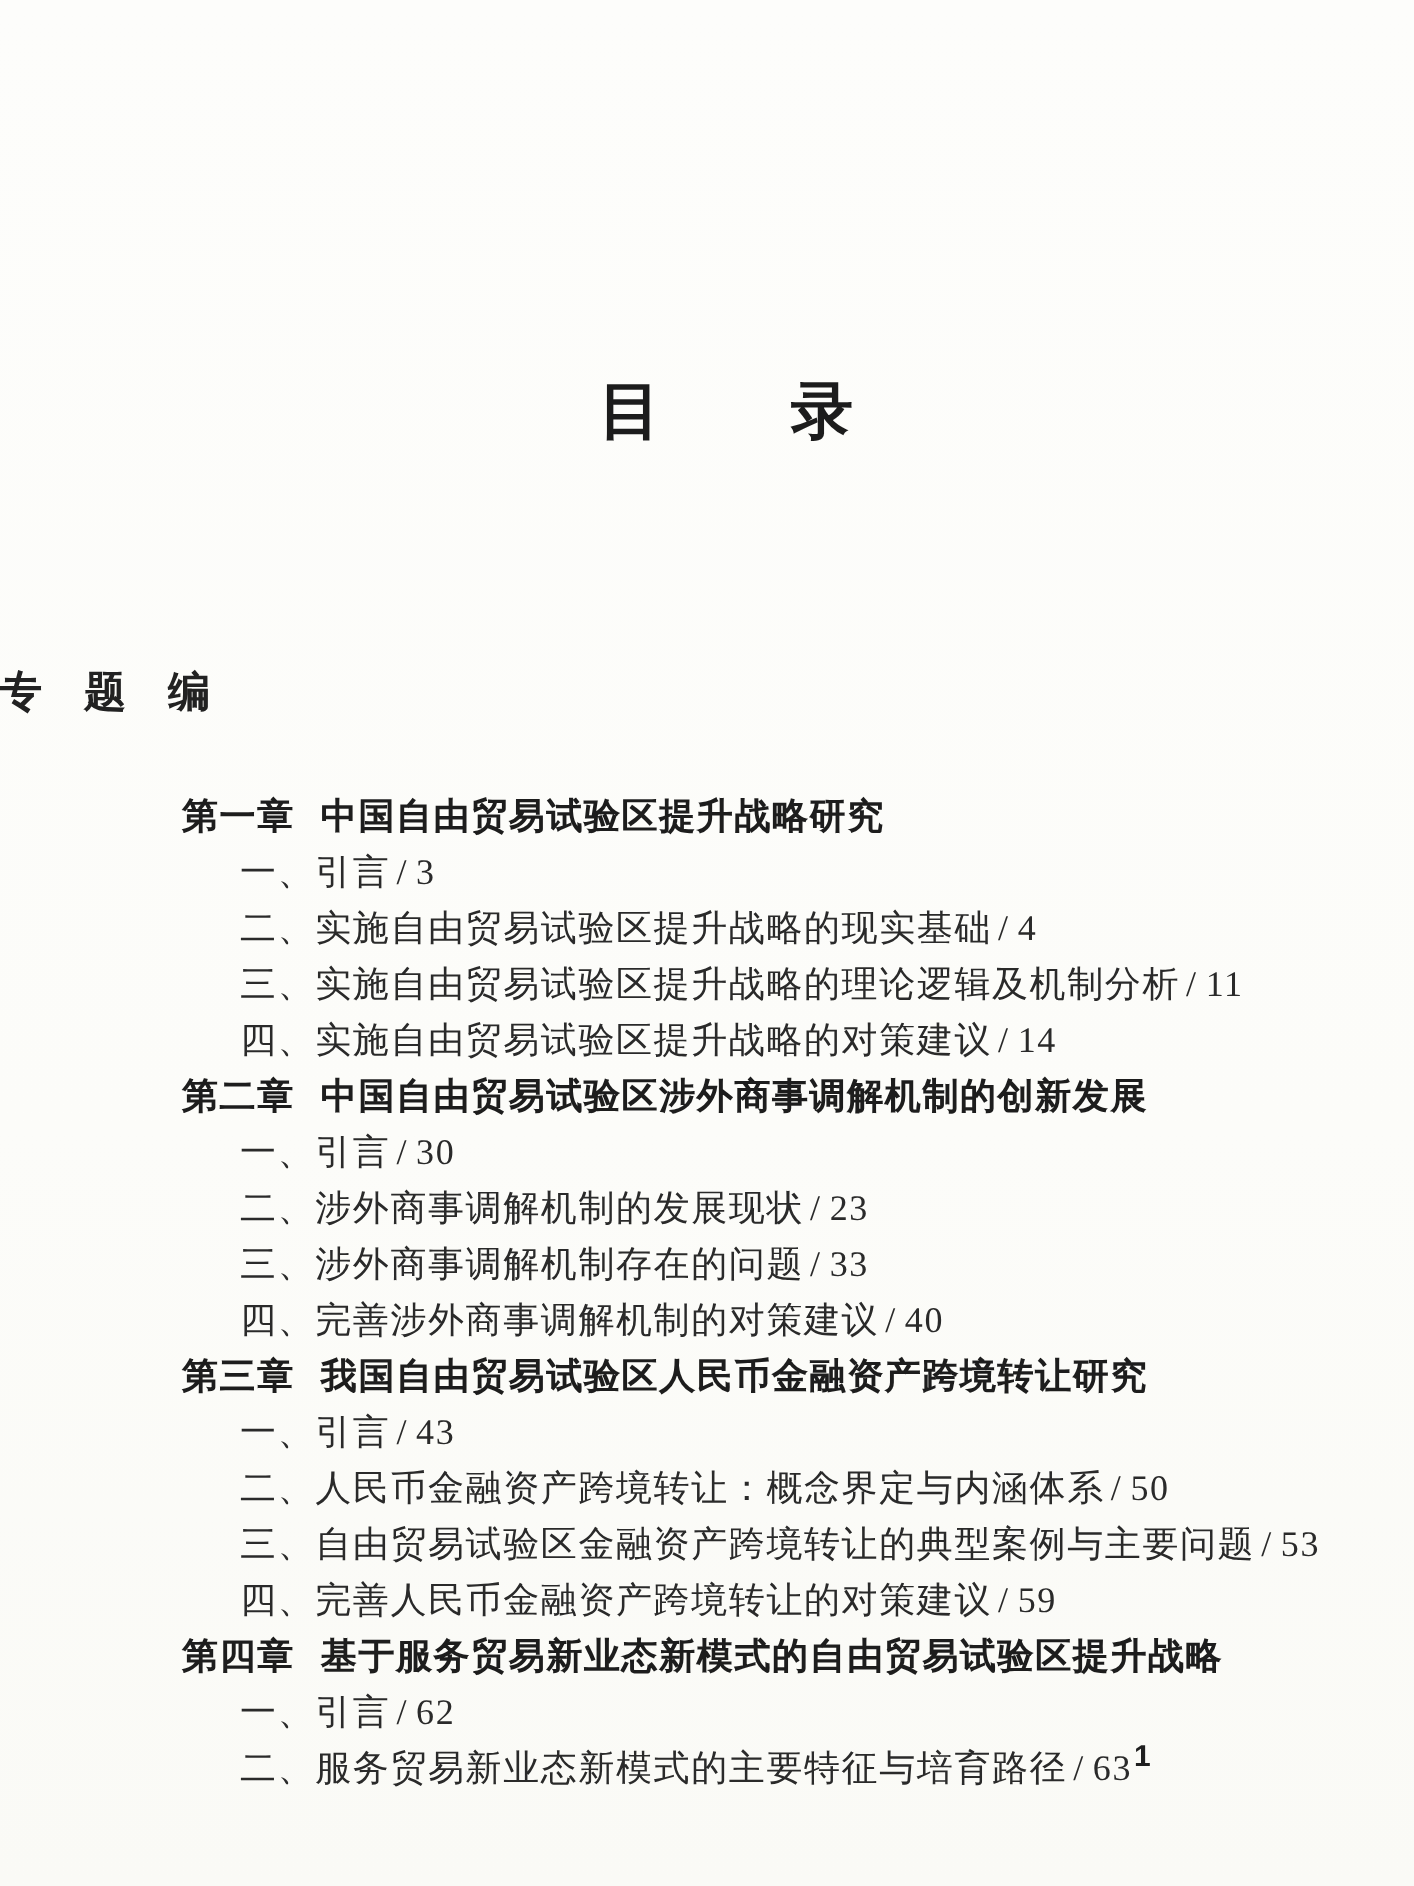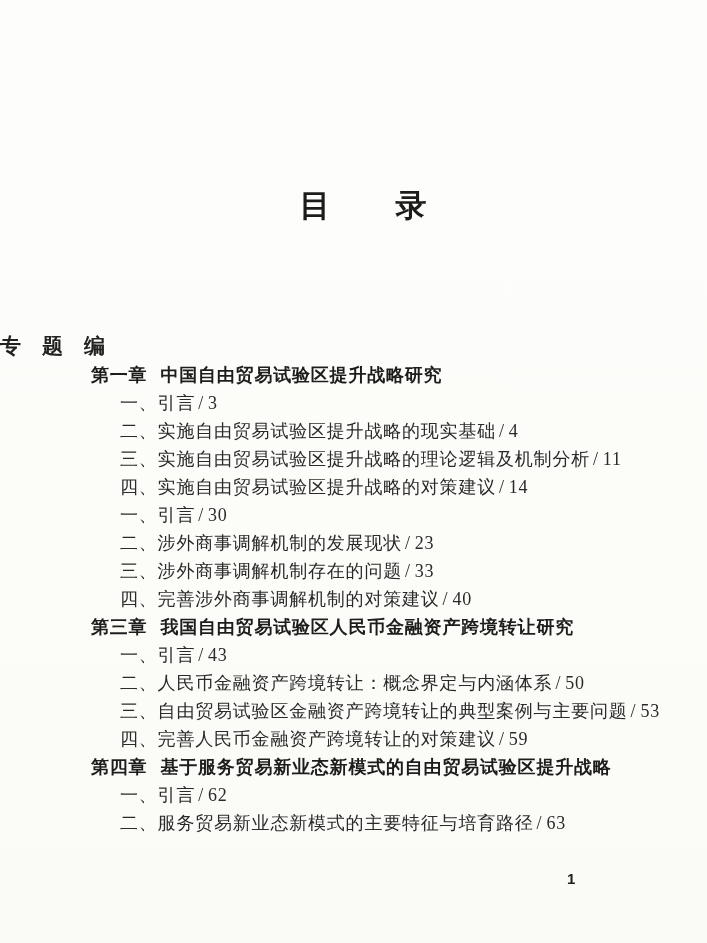--- a/index.html
+++ b/index.html
@@ -39,21 +39,21 @@
     width: 100%;
     margin: 0;
     text-align: left;
     font-size: 21px;
     font-weight: 700;
     color: #222222;
     white-space: pre;
   }
   .toc {
     position: absolute;
-    top: 361px;
+    top: 394px;
     left: 0;
     width: 100%;
   }
   .row {
     line-height: 28px;
     font-size: 18px;
     letter-spacing: 0.8px;
     white-space: nowrap;
   }
   .chapter-row {
@@ -87,20 +87,21 @@
 
 <div class="page">
   <h1 class="doc-title">目　　录</h1>
   <h2 class="section-title">专　题　编</h2>
   <div class="toc" id="toc">
       <div class="row chapter-row"><span class="ch-label">第一章</span><span class="ch-title">中国自由贸易试验区提升战略研究</span></div>
       <div class="row item-row"><span class="item-text">一、引言</span><span class="sep">/</span><span class="item-page">3</span></div>
       <div class="row item-row"><span class="item-text">二、实施自由贸易试验区提升战略的现实基础</span><span class="sep">/</span><span class="item-page">4</span></div>
       <div class="row item-row"><span class="item-text">三、实施自由贸易试验区提升战略的理论逻辑及机制分析</span><span class="sep">/</span><span class="item-page">11</span></div>
       <div class="row item-row"><span class="item-text">四、实施自由贸易试验区提升战略的对策建议</span><span class="sep">/</span><span class="item-page">14</span></div>
+      <div class="row chapter-row"><span class="ch-label">第二章</span><span class="ch-title">中国自由贸易试验区涉外商事调解机制的创新发展</span></div>
       <div class="row item-row"><span class="item-text">一、引言</span><span class="sep">/</span><span class="item-page">30</span></div>
       <div class="row item-row"><span class="item-text">二、涉外商事调解机制的发展现状</span><span class="sep">/</span><span class="item-page">23</span></div>
       <div class="row item-row"><span class="item-text">三、涉外商事调解机制存在的问题</span><span class="sep">/</span><span class="item-page">33</span></div>
       <div class="row item-row"><span class="item-text">四、完善涉外商事调解机制的对策建议</span><span class="sep">/</span><span class="item-page">40</span></div>
       <div class="row chapter-row"><span class="ch-label">第三章</span><span class="ch-title">我国自由贸易试验区人民币金融资产跨境转让研究</span></div>
       <div class="row item-row"><span class="item-text">一、引言</span><span class="sep">/</span><span class="item-page">43</span></div>
       <div class="row item-row"><span class="item-text">二、人民币金融资产跨境转让：概念界定与内涵体系</span><span class="sep">/</span><span class="item-page">50</span></div>
       <div class="row item-row"><span class="item-text">三、自由贸易试验区金融资产跨境转让的典型案例与主要问题</span><span class="sep">/</span><span class="item-page">53</span></div>
       <div class="row item-row"><span class="item-text">四、完善人民币金融资产跨境转让的对策建议</span><span class="sep">/</span><span class="item-page">59</span></div>
       <div class="row chapter-row"><span class="ch-label">第四章</span><span class="ch-title">基于服务贸易新业态新模式的自由贸易试验区提升战略</span></div>

